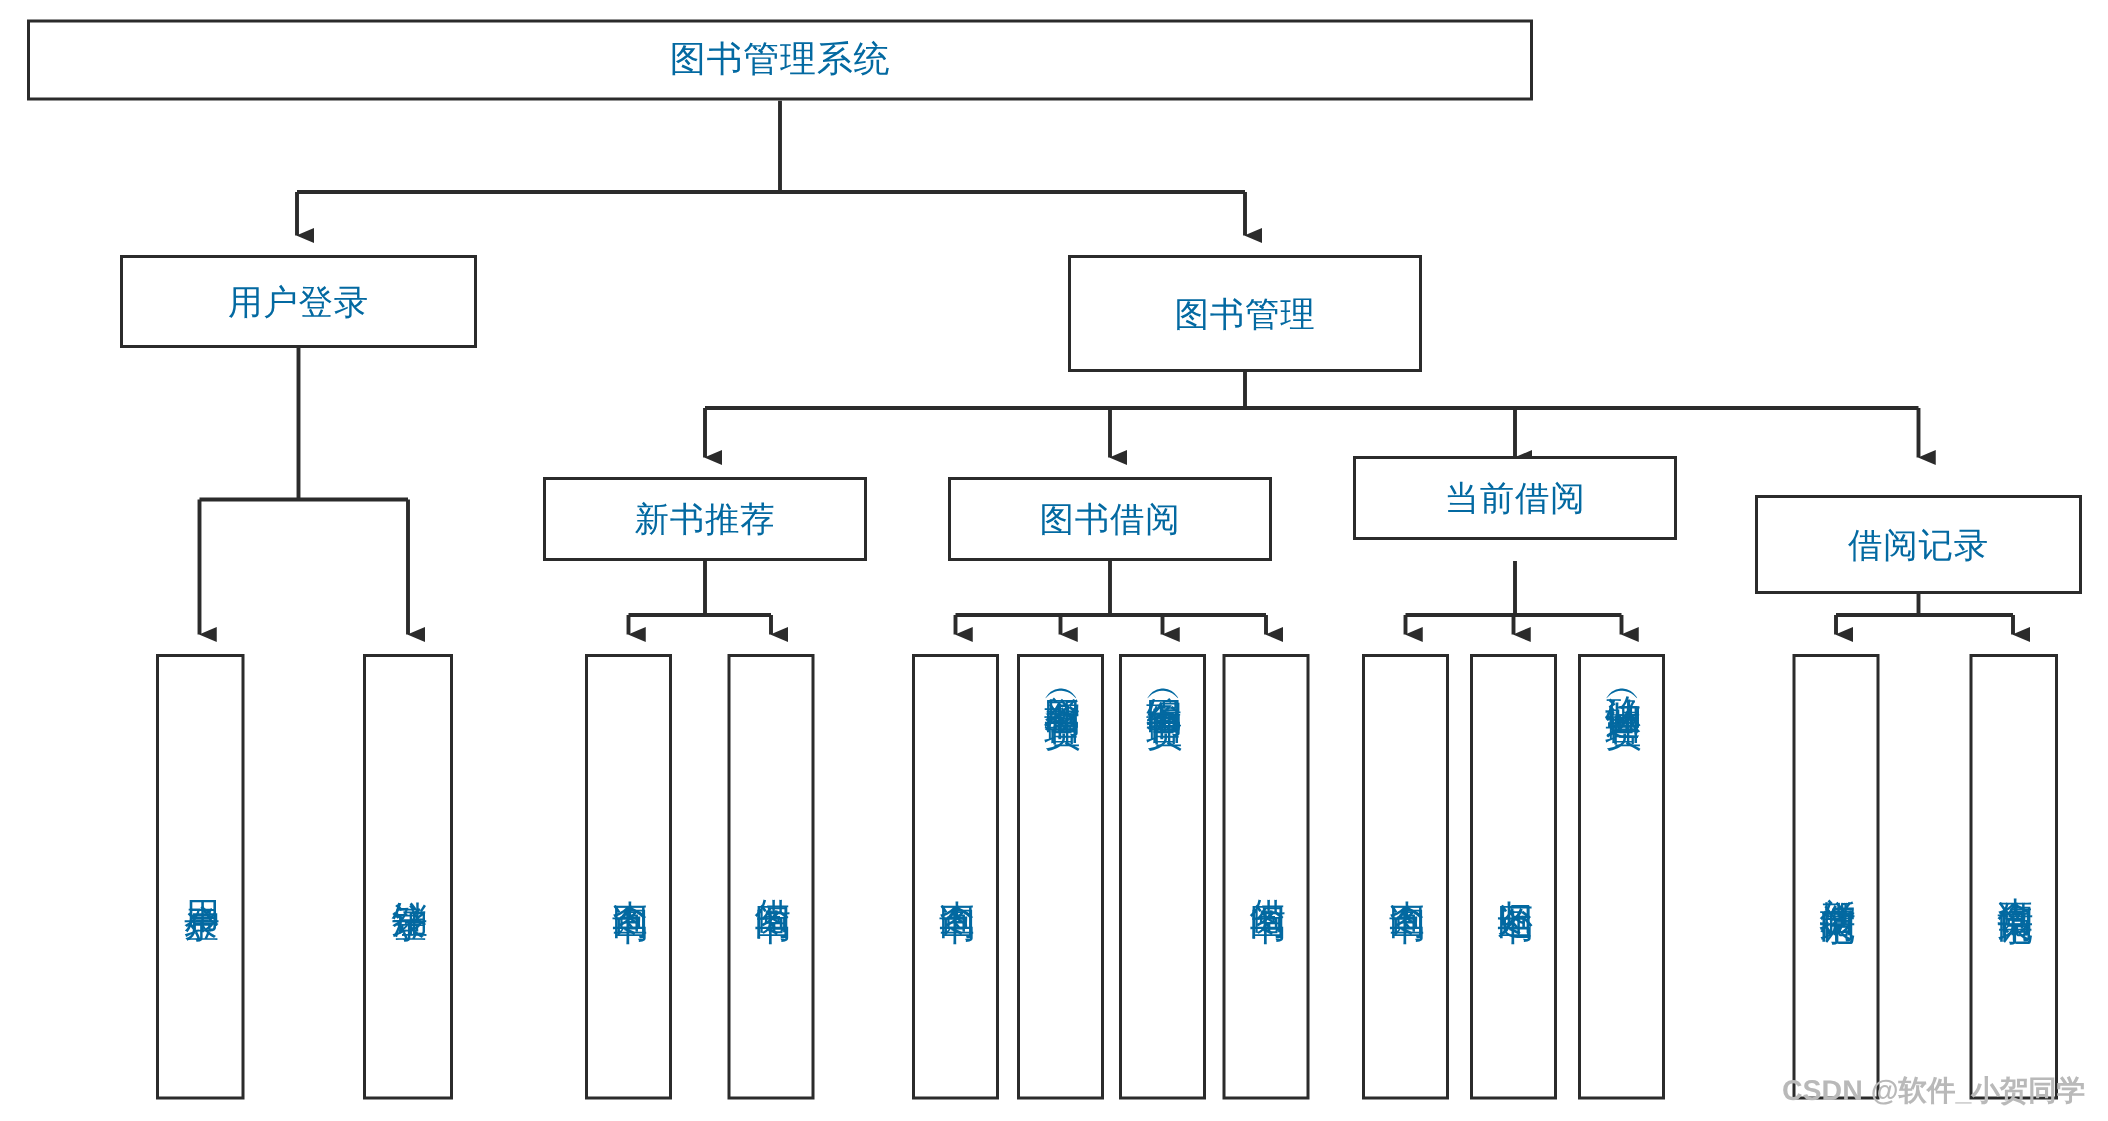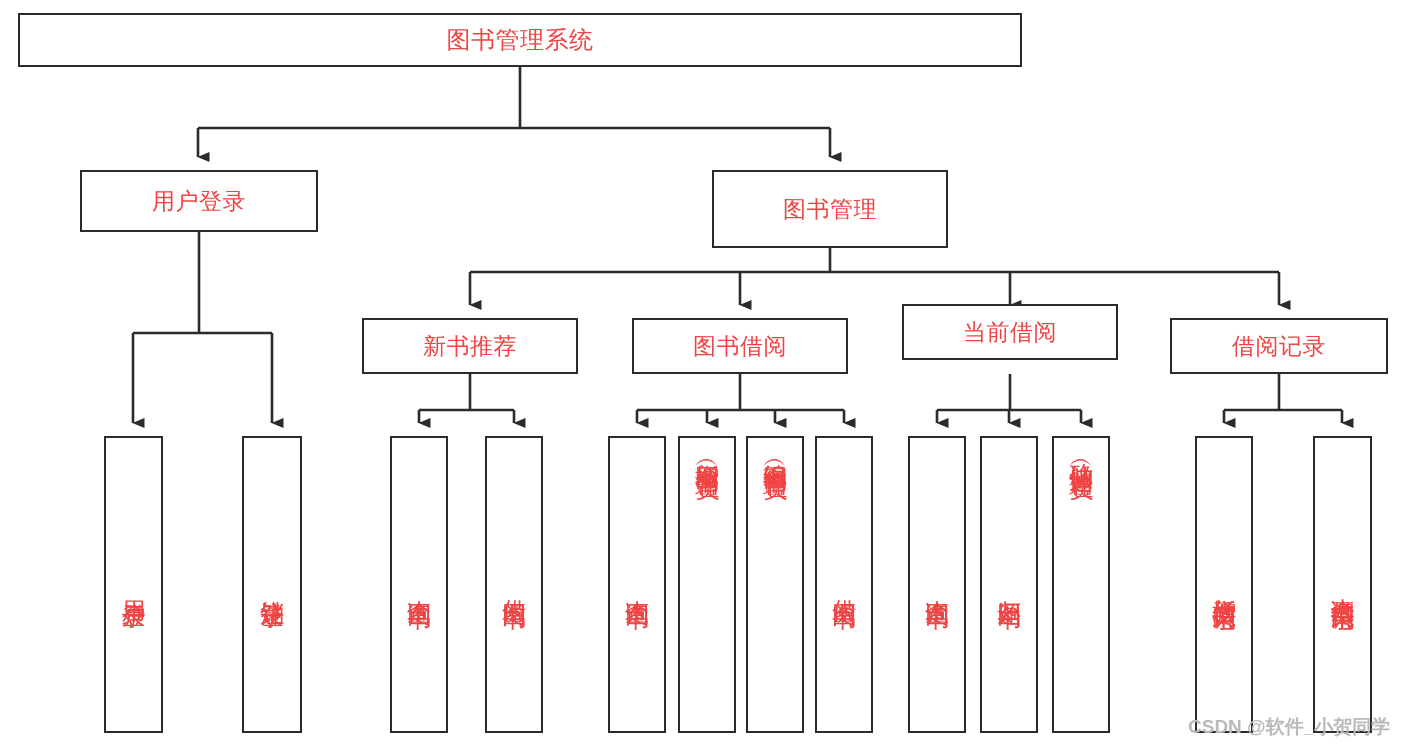--- a/index.html
+++ b/index.html
@@ -26,21 +26,21 @@
     pointer-events: none;
   }
   .node {
     position: absolute;
     box-sizing: border-box;
     border: 2px solid #2b2b2b;
     background: #ffffff;
     display: flex;
     align-items: center;
     justify-content: center;
-    color: #ef4444;
+    color: #0369a1;
     z-index: 2;
   }
   .node .lbl {
     display: block;
     text-align: center;
     line-height: 1.25;
     white-space: pre;
   }
   .node.horiz .lbl {
     font-size: 23px;
@@ -145,21 +145,21 @@
 
   <div class="node horiz" style="left:362px; top:318px; width:216px; height:56px;">
     <span class="lbl">新书推荐</span>
   </div>
   <div class="node horiz" style="left:632px; top:318px; width:216px; height:56px;">
     <span class="lbl">图书借阅</span>
   </div>
   <div class="node horiz" style="left:902px; top:304px; width:216px; height:56px;">
     <span class="lbl">当前借阅</span>
   </div>
-  <div class="node horiz" style="left:1170px; top:318px; width:218px; height:56px;">
+  <div class="node horiz" style="left:1170px; top:330px; width:218px; height:66px;">
     <span class="lbl">借阅记录</span>
   </div>
 
   <div class="node vert centered" style="left:104px; top:436px; width:59px; height:297px;">
     <span class="lbl">用户登录</span>
   </div>
   <div class="node vert centered" style="left:242px; top:436px; width:60px; height:297px;">
     <span class="lbl">注销登录</span>
   </div>
   <div class="node vert centered" style="left:390px; top:436px; width:58px; height:297px;">

